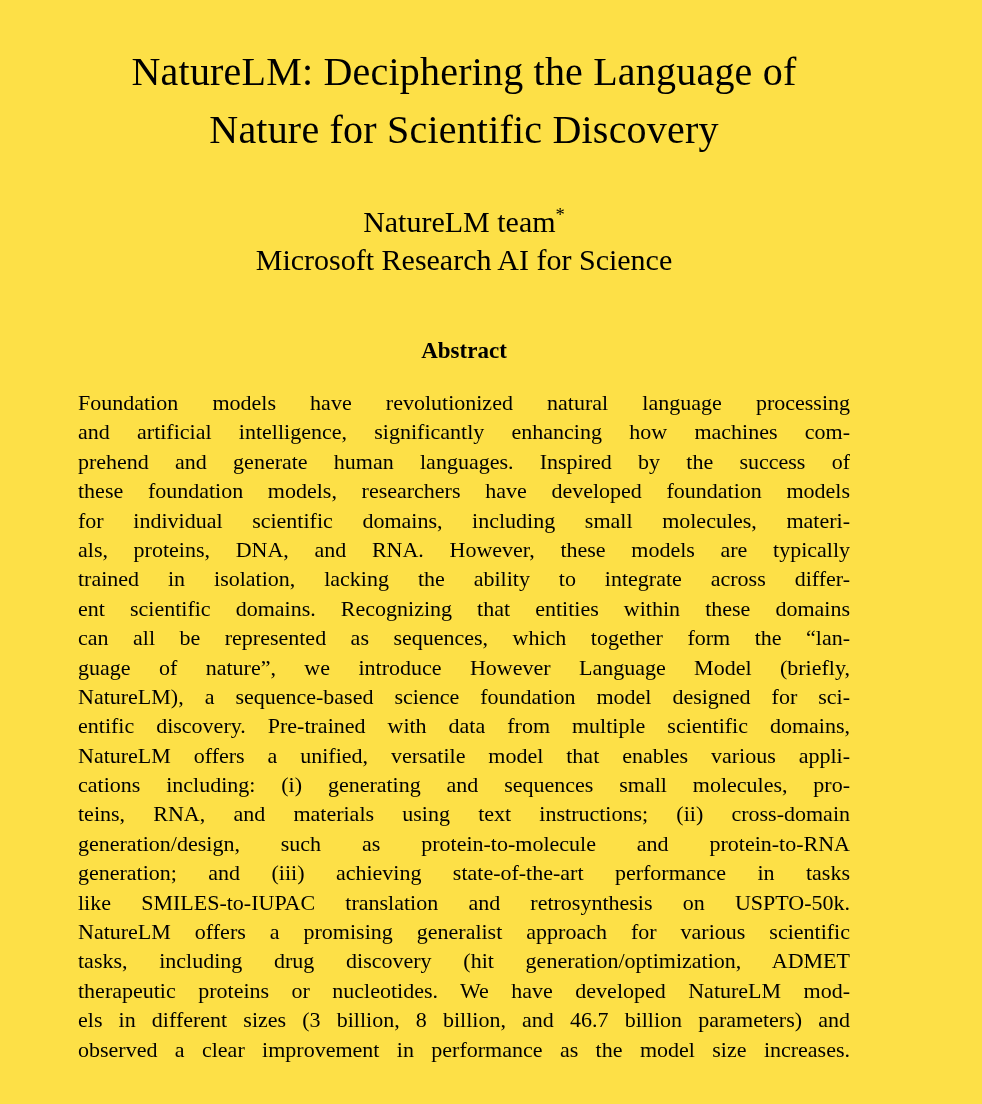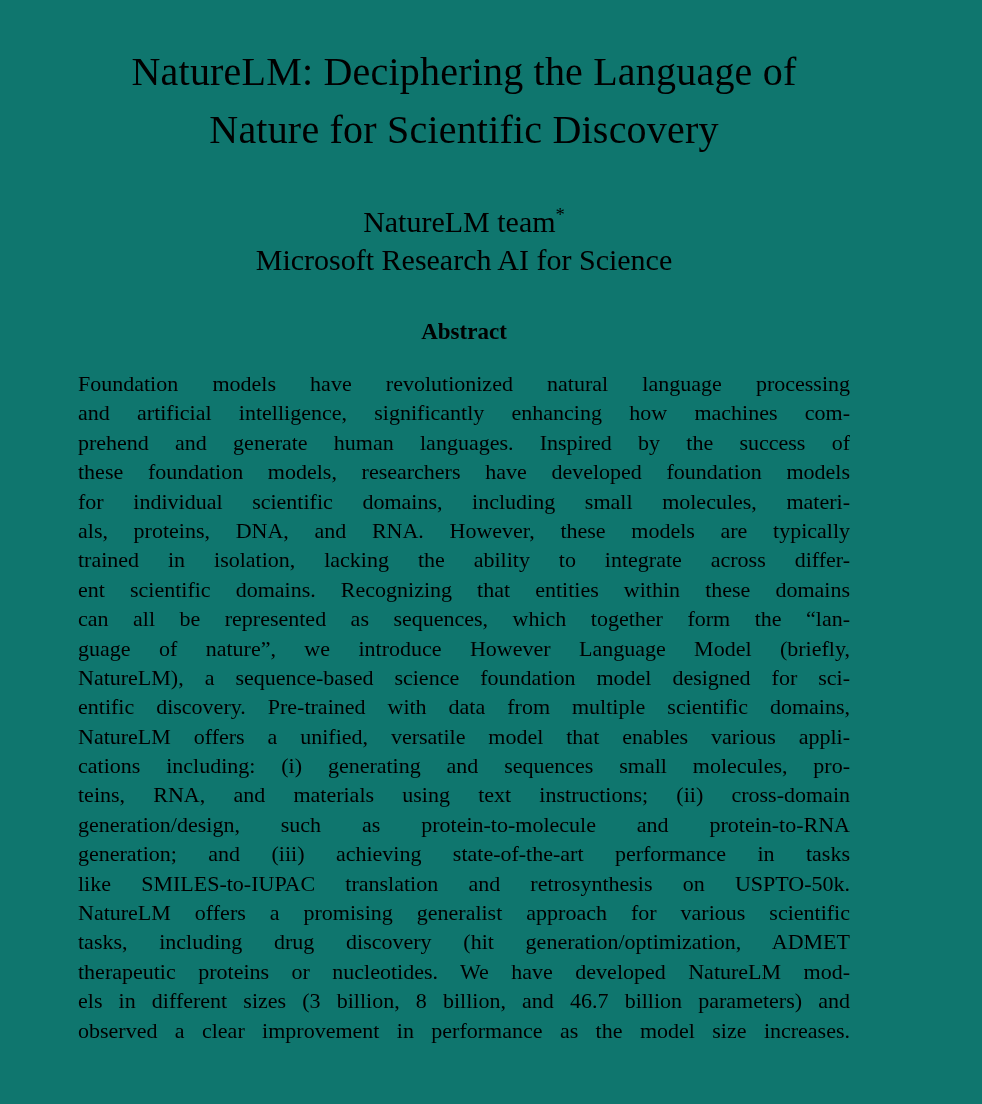--- a/index.html
+++ b/index.html
@@ -4,21 +4,21 @@
 <style>
   html, body {
     margin: 0;
     padding: 0;
     background: #ffffff;
   }
   .page {
     position: relative;
     width: 982px;
     height: 1104px;
-    background: #0f766e;
+    background: #fde047;
     color: #000000;
     font-family: "Liberation Serif", "DejaVu Serif", serif;
     overflow: hidden;
   }
   .column {
     margin-left: 78px;
     width: 772px;
   }
   .title {
     margin: 0;
@@ -35,21 +35,21 @@
     text-align: center;
     font-size: 30px;
     line-height: 38px;
   }
   .affil-mark {
     font-size: 62%;
     vertical-align: super;
     line-height: 0;
   }
   .abstract-heading {
-    margin-top: 38px;
+    margin-top: 57px;
     text-align: center;
     font-size: 23px;
     font-weight: 700;
     line-height: 30px;
   }
   .abstract-body {
     margin-top: 22px;
     font-size: 22px;
     line-height: 29.4px;
   }

